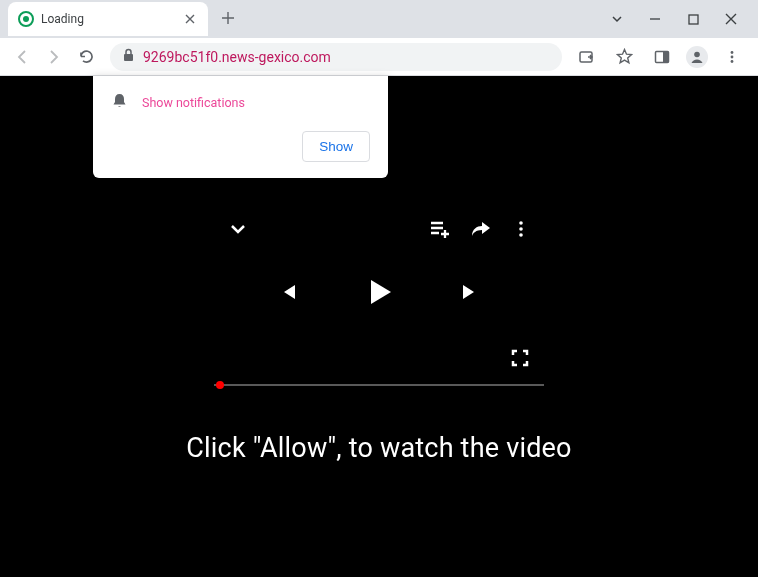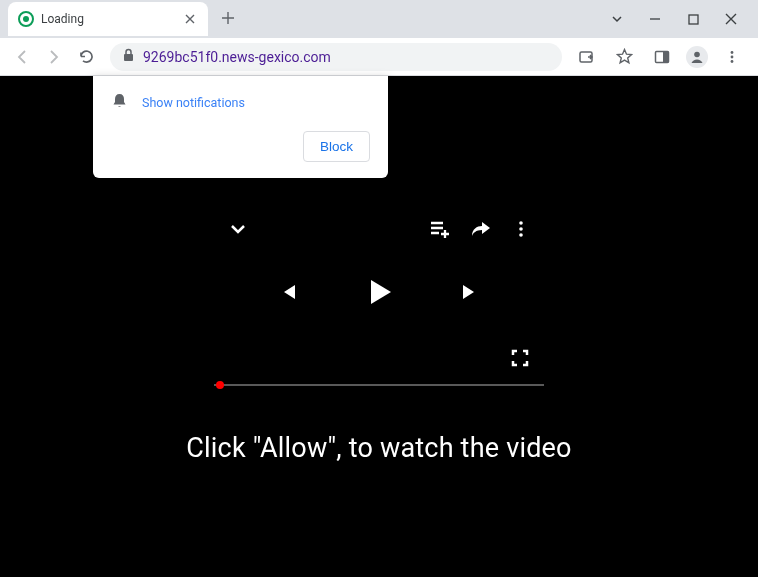--- a/index.html
+++ b/index.html
@@ -14,31 +14,31 @@
     .new-tab { width: 28px; height: 28px; display: flex; align-items: center; justify-content: center; color: #5f6368; margin-left: 6px; margin-bottom: 3px; cursor: pointer; }
     
     .window-controls { position: absolute; right: 6px; top: 0; height: 38px; display: flex; align-items: center; gap: 20px; padding: 0 12px; }
     .wc-item { width: 18px; height: 18px; color: #3c4043; display: flex; align-items: center; justify-content: center; cursor: pointer; }
     
     .toolbar { height: 38px; background: #fff; border-bottom: 1px solid #dadce0; display: flex; align-items: center; padding: 0 8px; gap: 4px; }
     .tb-btn { width: 28px; height: 28px; display: flex; align-items: center; justify-content: center; color: #5f6368; cursor: pointer; border-radius: 14px; }
     .tb-btn.disabled { color: #babcbe; }
     .omnibox { flex: 1; height: 28px; background: #f1f3f4; border-radius: 14px; display: flex; align-items: center; padding: 0 12px; gap: 8px; margin: 0 6px; }
     .lock-icon { color: #5f6368; }
-    .url-text { font-size: 14px; color: #4c1d95; }
+    .url-text { font-size: 14px; color: #be185d; }
     .tb-right { display: flex; align-items: center; gap: 10px; padding-right: 4px; }
     .avatar-circle { width: 22px; height: 22px; border-radius: 50%; background: #e8eaed; display: flex; align-items: center; justify-content: center; color: #5f6368; }
     
     .content { position: absolute; top: 76px; left: 0; right: 0; bottom: 0; background: #000; }
     
     .popup { position: absolute; top: 76px; left: 93px; width: 295px; background: #fff; border-radius: 0 0 6px 6px; box-shadow: 0 2px 10px rgba(0,0,0,0.25); padding: 16px 18px 16px 18px; }
     .popup-title { font-size: 13.5px; color: #3c4043; margin-bottom: 14px; }
     .popup-row { display: flex; align-items: center; gap: 14px; margin-bottom: 18px; }
     .bell-icon { color: #5f6368; }
-    .popup-text { font-size: 12.5px; color: #3b82f6; }
+    .popup-text { font-size: 12.5px; color: #ec4899; }
     .popup-buttons { display: flex; justify-content: flex-end; gap: 8px; }
     .popup-btn { border: 1px solid #dadce0; background: #fff; color: #1a73e8; font-size: 13.5px; padding: 7px 16px; border-radius: 4px; cursor: pointer; }
     
     .player { position: absolute; top: 124px; left: 214px; width: 330px; height: 188px; background: #000; }
     .player-top { position: absolute; top: 18px; left: 0; right: 0; display: flex; align-items: center; padding: 0 14px; }
     .player-top-right { margin-left: auto; display: flex; gap: 20px; align-items: center; }
     .p-icon { color: #fff; cursor: pointer; display: flex; align-items: center; justify-content: center; }
     .player-mid { position: absolute; top: 76px; left: 0; right: 0; display: flex; align-items: center; justify-content: center; gap: 64px; }
     .play-btn { cursor: pointer; }
     .player-fs { position: absolute; bottom: 20px; right: 14px; }
@@ -210,15 +210,15 @@
 <div class="popup">
   <div class="popup-row">
     <span class="bell-icon">
       <svg width="17" height="17" viewBox="0 0 17 17">
           <path d="M8.5 2 C5.5 2 4 4 4 7 L4 10 L2.5 12.5 L14.5 12.5 L13 10 L13 7 C13 4 11.5 2 8.5 2 Z M7 14 A1.8 1.8 0 0 0 10 14" fill="currentColor"></path>
         </svg>
     </span>
     <span class="popup-text">Show notifications</span>
   </div>
   <div class="popup-buttons">
-    <button class="popup-btn">Block</button>
+    <button class="popup-btn">Show</button>
   </div>
 </div>
 
 </body></html>

